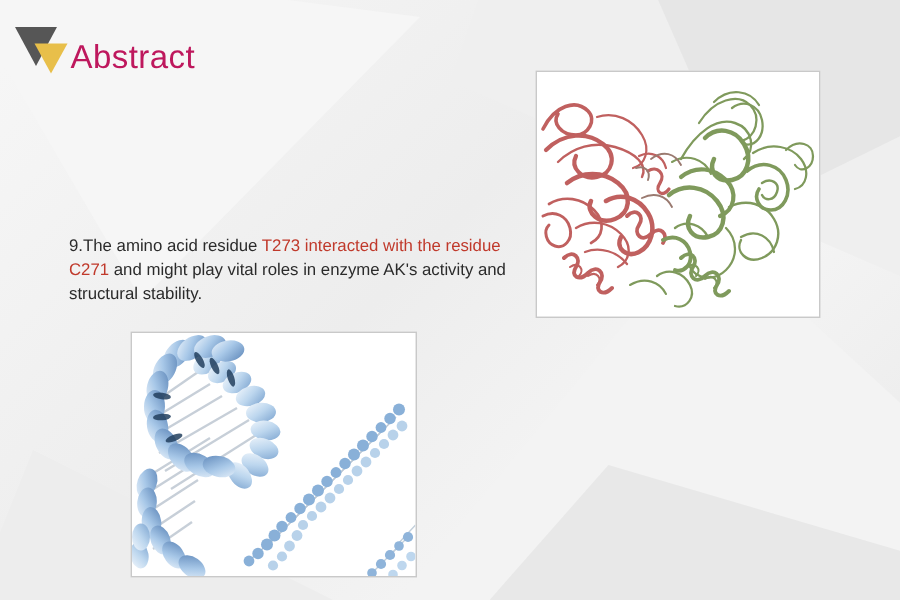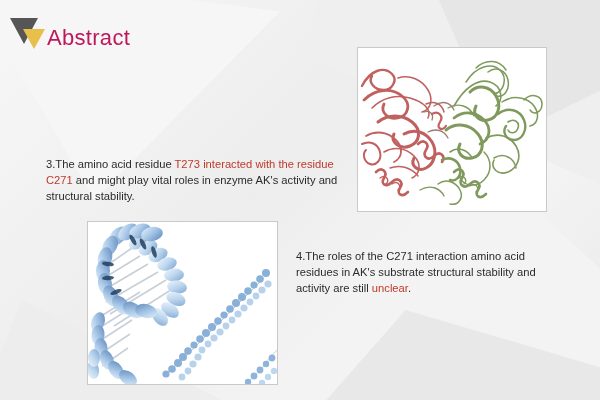--- a/index.html
+++ b/index.html
@@ -149,22 +149,21 @@
   <div class="poly p5"></div>
   <div class="poly p6"></div>
 
   <div class="logo">
     <div class="tri-dark"></div>
     <div class="tri-gold"></div>
   </div>
 
   <div class="page-title">Abstract</div>
 
-  <div class="para" id="para3"><span>3.The amino acid residue </span><span class="red">T273 interacted with the residue C271</span><span> and might play vital roles in enzyme AK's activity and structural stability.</span></div>
-  <div class="para" id="para4"><span>4.The roles of the C271 interaction amino acid residues in AK's substrate structural stability and activity are still </span><span class="red">unclear</span><span>.</span></div>
+  <div class="para" id="para3"><span>9.The amino acid residue </span><span class="red">T273 interacted with the residue C271</span><span> and might play vital roles in enzyme AK's activity and structural stability.</span></div>
 
   <div class="figure" id="fig-protein">
     <svg class="fig-svg" viewBox="0 0 188 163" preserveAspectRatio="none">
       <rect x="0" y="0" width="188" height="163" fill="#ffffff"></rect>
       <g fill="none" stroke-linecap="round" stroke-linejoin="round">
 
         <g stroke="#c0605f">
           <path d="M4 38 C12 22 26 18 34 26 C40 32 34 42 26 42 C16 42 10 34 14 28" stroke-width="2.4"></path>
           <path d="M6 52 C18 40 34 40 44 48 C54 56 50 68 40 70 C30 72 22 64 26 56" stroke-width="2.8"></path>
           <path d="M14 60 C24 50 38 46 52 50 C66 54 74 62 70 70" stroke-width="1.6"></path>

